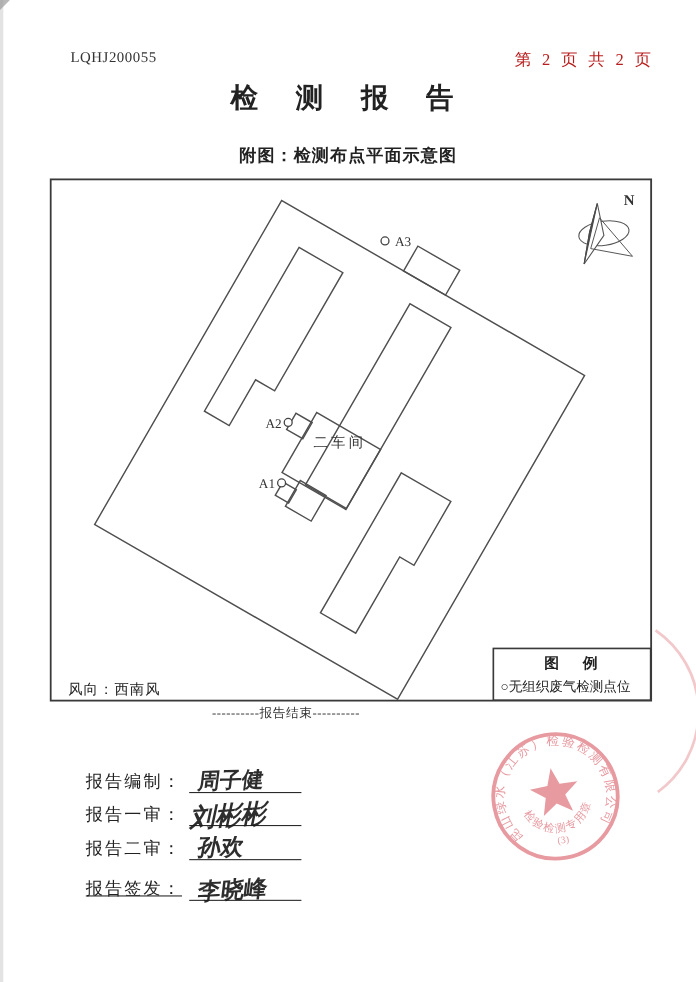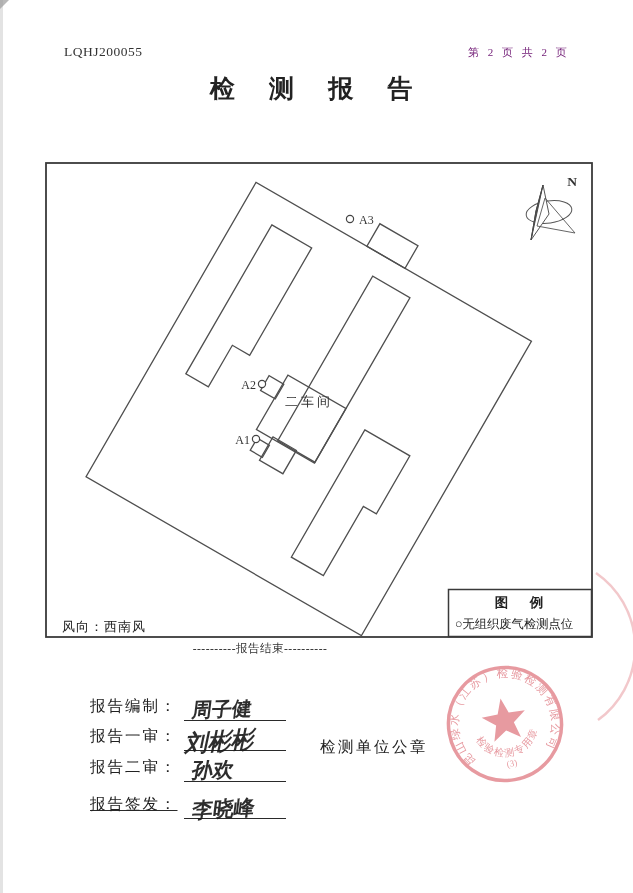--- a/index.html
+++ b/index.html
@@ -5,29 +5,29 @@
   html,body{margin:0;padding:0;background:#f2f2f2;}
   .page{
     position:relative;width:633px;height:893px;background:#ffffff;
     font-family:"Liberation Serif","DejaVu Serif",serif;color:#2b2b2b;
     overflow:hidden;margin:0 auto;box-shadow:0 0 4px rgba(0,0,0,.25);
   }
   .edge-left{position:absolute;left:0;top:0;width:3px;height:100%;background:#e3e3e3;}
   .corner-mark{position:absolute;left:0;top:0;width:0;height:0;
     border-top:9px solid #9a9a9a;border-right:9px solid transparent;opacity:.7;}
   .report-no{position:absolute;left:64px;top:44px;font-size:13.5px;letter-spacing:.5px;color:#333;}
-  .page-ind{position:absolute;left:468px;top:45px;font-size:11px;letter-spacing:3px;color:#701a75;}
+  .page-ind{position:absolute;left:468px;top:45px;font-size:15px;letter-spacing:3px;color:#b91c1c;}
   .title{position:absolute;left:0;top:72px;width:616px;margin:0;text-align:center;
     font-size:25px;font-weight:bold;letter-spacing:14px;color:#222;padding-left:10px;}
   .subtitle{position:absolute;left:0;top:131px;width:633px;text-align:center;
     font-size:15.5px;font-weight:bold;letter-spacing:1px;color:#222;}
   .plan{position:absolute;left:45px;top:162px;}
   .end-line{position:absolute;left:140px;top:641px;width:240px;text-align:center;
     font-size:11.5px;color:#333;letter-spacing:0.5px;}
-  .sig-row{position:absolute;left:90px;display:flex;}
+  .sig-row{position:absolute;left:78px;display:flex;align-items:flex-end;}
   .sig-label{font-size:15.5px;letter-spacing:2px;color:#222;white-space:nowrap;}
   .sig-line{position:relative;width:102px;height:24px;margin-left:6px;border-bottom:1.6px solid #2a2a2a;}
   .sig-text{position:absolute;left:8px;bottom:-3px;font-size:20px;font-weight:600;color:#1c1c1c;
     white-space:nowrap;transform:rotate(-2deg) skewX(-9deg);opacity:.92;}
   .sig-b .sig-text{font-size:23px;left:2px;bottom:-7px;transform:rotate(-4deg) skewX(-16deg);}
   .sig-c .sig-text{font-size:21px;transform:rotate(-1deg) skewX(-12deg);}
   .sig-d .sig-text{font-size:21px;bottom:-5px;transform:rotate(-3deg) skewX(-10deg);}
   .seal-caption{position:absolute;left:320px;top:737px;font-size:15.5px;letter-spacing:2.5px;color:#222;}
   .issue-date{position:absolute;left:318px;top:800px;font-size:15.5px;color:#222;white-space:nowrap;}
   .issue-date .u{border-bottom:1.6px solid #2a2a2a;padding:0 3px;}
@@ -39,20 +39,21 @@
 <body>
 
 <div class="page">
 
   <div class="edge-left"></div>
   <div class="corner-mark"></div>
 
   <div class="report-no">LQHJ200055</div>
   <div class="page-ind">第 2 页 共 2 页</div>
   <h1 class="title">检 测 报 告</h1>
+  <div class="subtitle">附图：检测布点平面示意图</div>
 
   <svg class="plan" width="548" height="476" viewBox="45 162 548 476">
 
     <rect x="46" y="163" width="546" height="474" fill="none" stroke="#3a3a3a" stroke-width="1.8"></rect>
 
     <g transform="rotate(30 307 408)" fill="none" stroke="#4f4f4f" stroke-width="1.3">
       <rect x="150" y="238" width="318" height="340"></rect>
       <polygon points="185,267 231,267 231,391 211,391 211,439 185,439"></polygon>
       <rect x="298" y="261" width="43" height="190"></rect>
       <rect x="274" y="389" width="67" height="63"></rect>
@@ -111,21 +112,20 @@
       <span class="sig-text">孙欢</span>
     </span>
   </div>
   <div class="sig-row sig-d" style="top:794px;text-decoration:underline;">
     <span class="sig-label">报告签发：</span>
     <span class="sig-line">
       <span class="sig-text">李晓峰</span>
     </span>
   </div>
 
-  <div class="seal-caption">检测单位公章</div>
 
 
   <svg class="seal-svg" width="134" height="136" viewBox="0 0 134 136">
     <defs>
       <path id="sealArc" d="M 29 92.6 A 47 47 0 1 1 105 92.6" fill="none"></path>
       <path id="sealBottom" d="M 38 80 A 33 33 0 0 0 96 80" fill="none"></path>
     </defs>
     <g transform="rotate(-10 67 65)" opacity="0.82">
       <circle cx="67" cy="65" r="56.5" fill="none" stroke-width="3.5" stroke="#e2848c"></circle>
       <polygon points="67,39 72.6,54.3 88.9,54.9 76,64.9 80.5,80.6 67,71.5 53.5,80.6 58,64.9 45.1,54.9 61.4,54.3" fill="#e2848c"></polygon>

